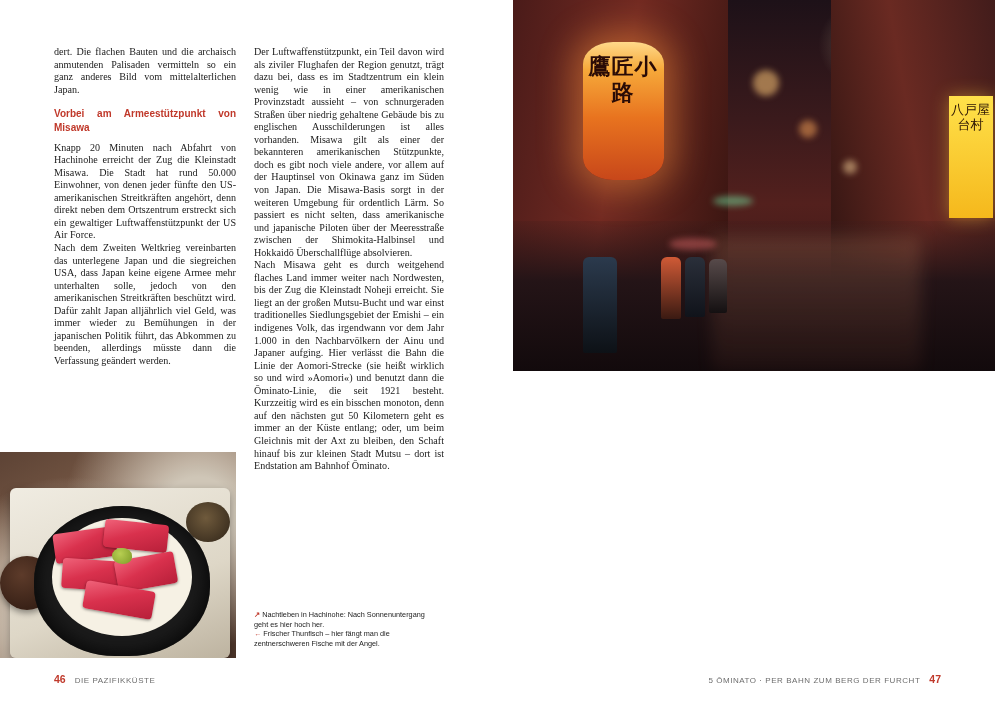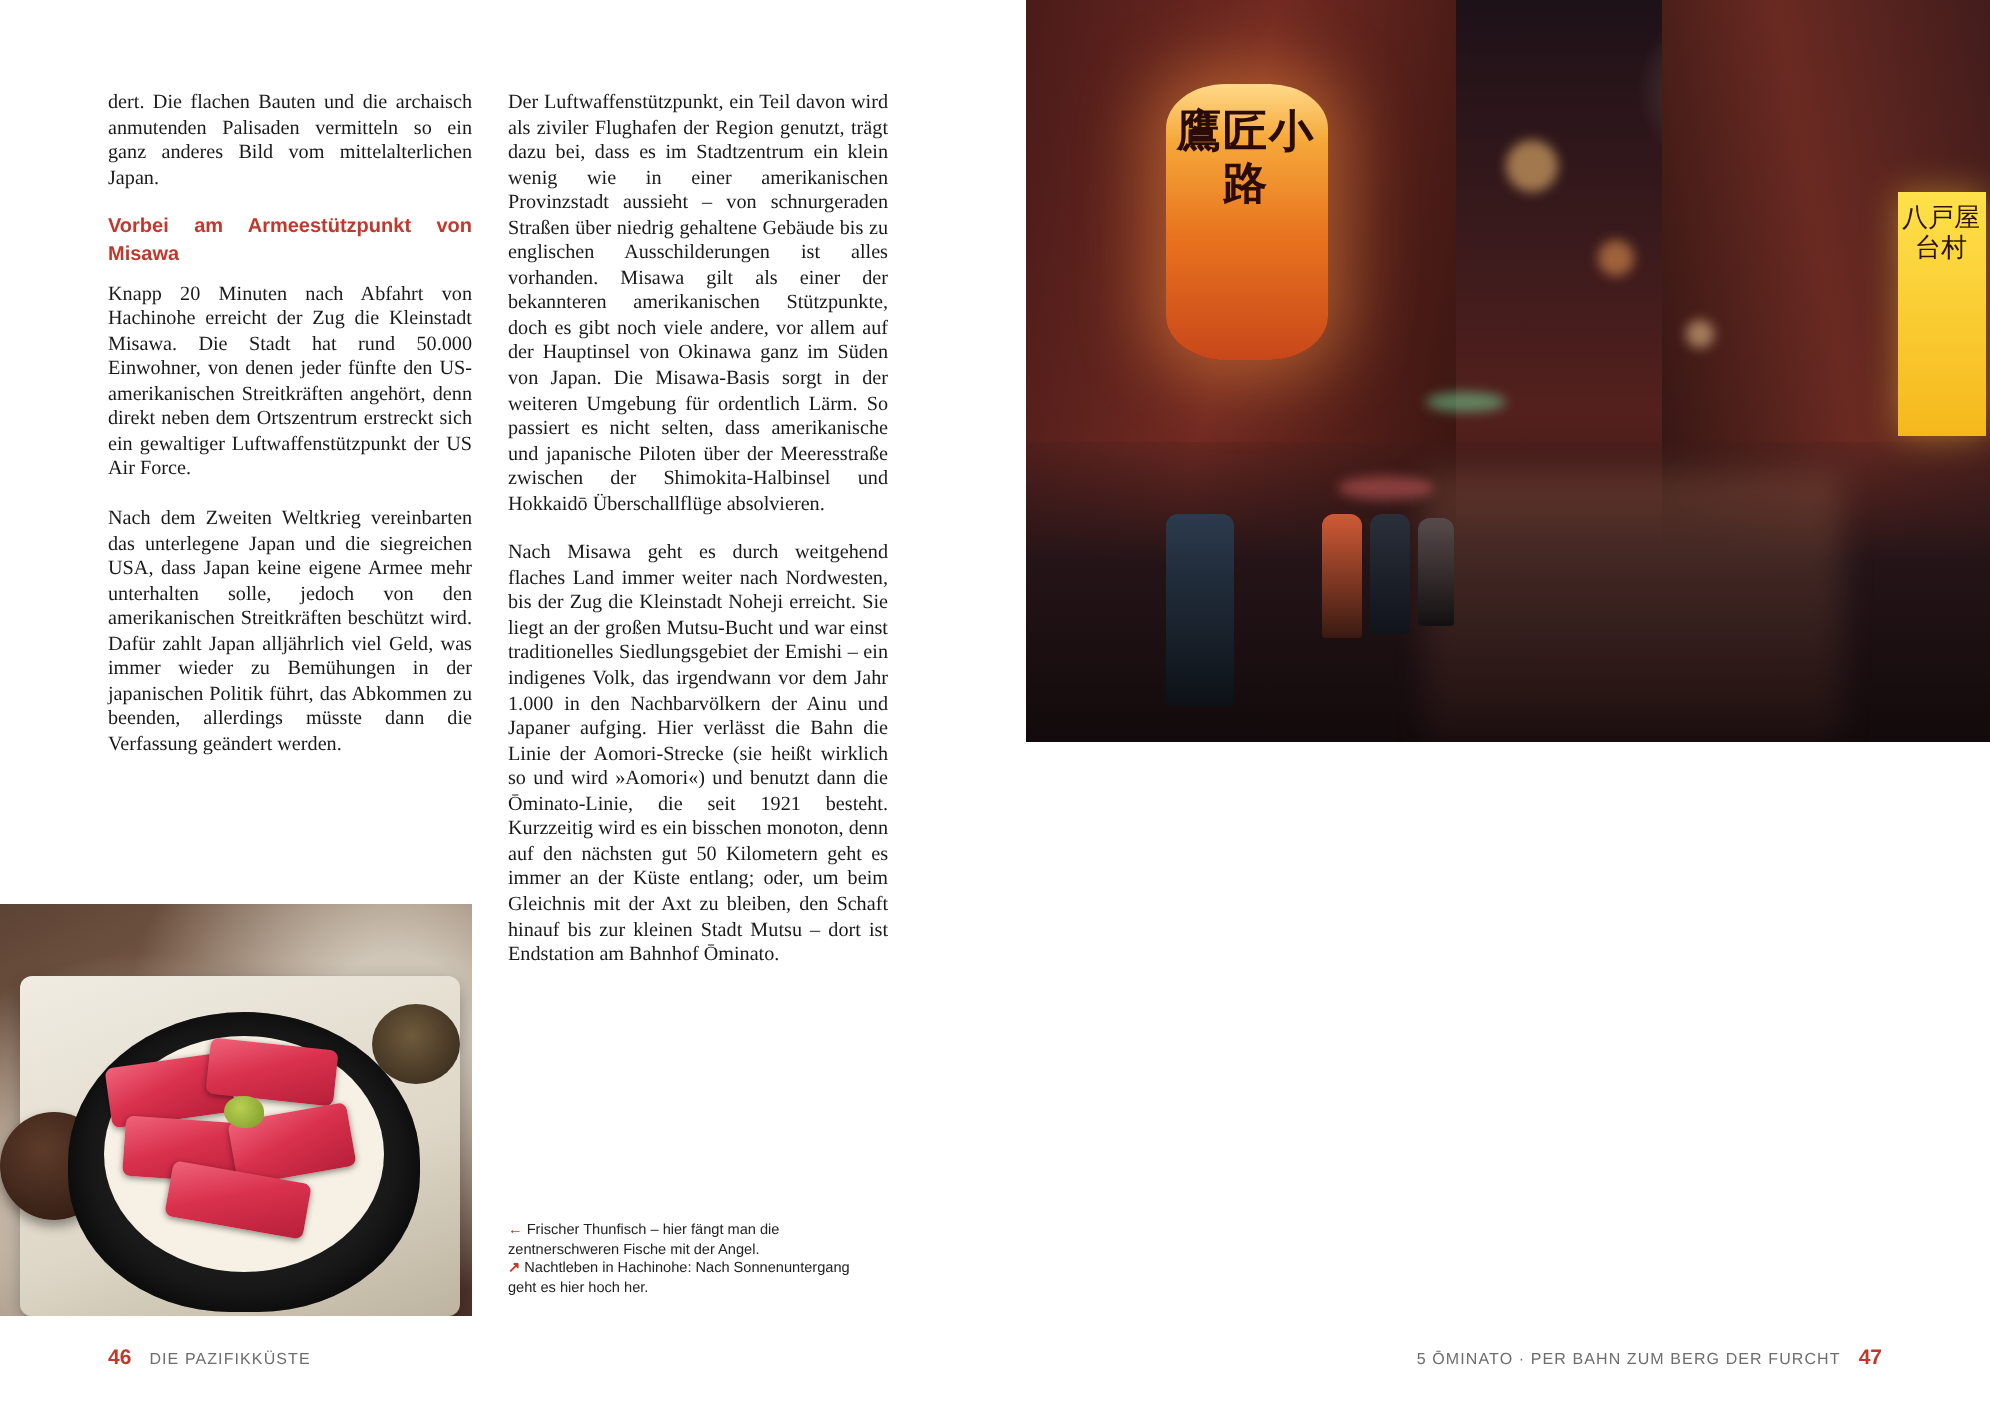--- a/index.html
+++ b/index.html
@@ -30,21 +30,21 @@
 
   
   .col-text {
     font-size: 10.1px;
     line-height: 12.55px;
     text-align: justify;
     color: #1a1a1a;
     hyphens: manual;
   }
   .col-text p { margin: 0; }
-  .col-text p + p { margin-top: 12px; }
+  .col-text p + p { margin-top: 0; }
 
   .subhead {
     color: #c0392b;
     font-family: "Liberation Sans", sans-serif;
     font-weight: bold;
     font-size: 10px;
     line-height: 14.2px;
     margin: 11px 0 6px 0;
   }
 
@@ -327,26 +327,26 @@
       <div class="tuna t1"></div>
       <div class="tuna t2"></div>
       <div class="tuna t3"></div>
       <div class="tuna t4"></div>
       <div class="tuna t5"></div>
       <div class="wasabi"></div>
     </div>
 
     <div class="caption lp-caption">
       <div>
+        <span class="arrow bind-inline">↗</span>
+        <span class="bind-inline">Nachtleben in Hachinohe: Nach Sonnenuntergang geht es hier hoch her.</span>
+      </div>
+      <div>
         <span class="arrow bind-inline">←</span>
         <span class="bind-inline">Frischer Thunfisch – hier fängt man die zentnerschweren Fische mit der Angel.</span>
-      </div>
-      <div>
-        <span class="arrow bind-inline">↗</span>
-        <span class="bind-inline">Nachtleben in Hachinohe: Nach Sonnenuntergang geht es hier hoch her.</span>
       </div>
     </div>
 
     <div class="footer footer-left">
       <span class="pg">46</span><span>DIE PAZIFIKKÜSTE</span>
     </div>
   </div>
 
   <div class="page page-right">
 

